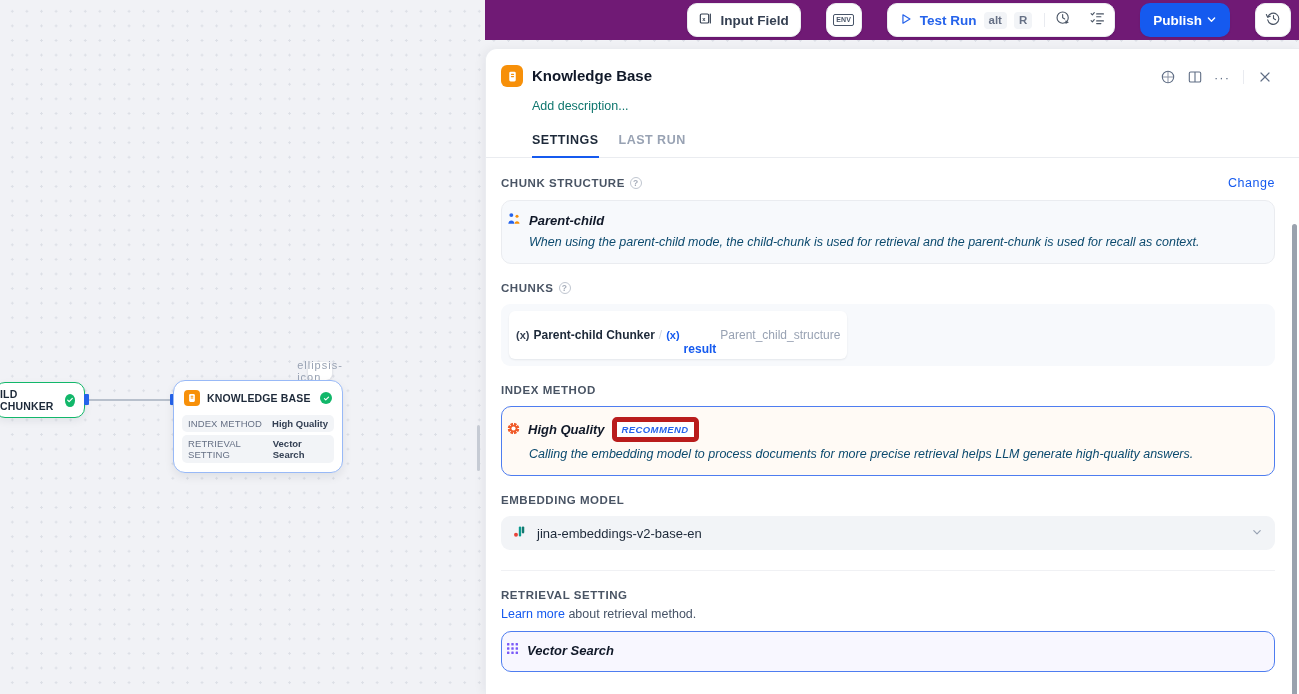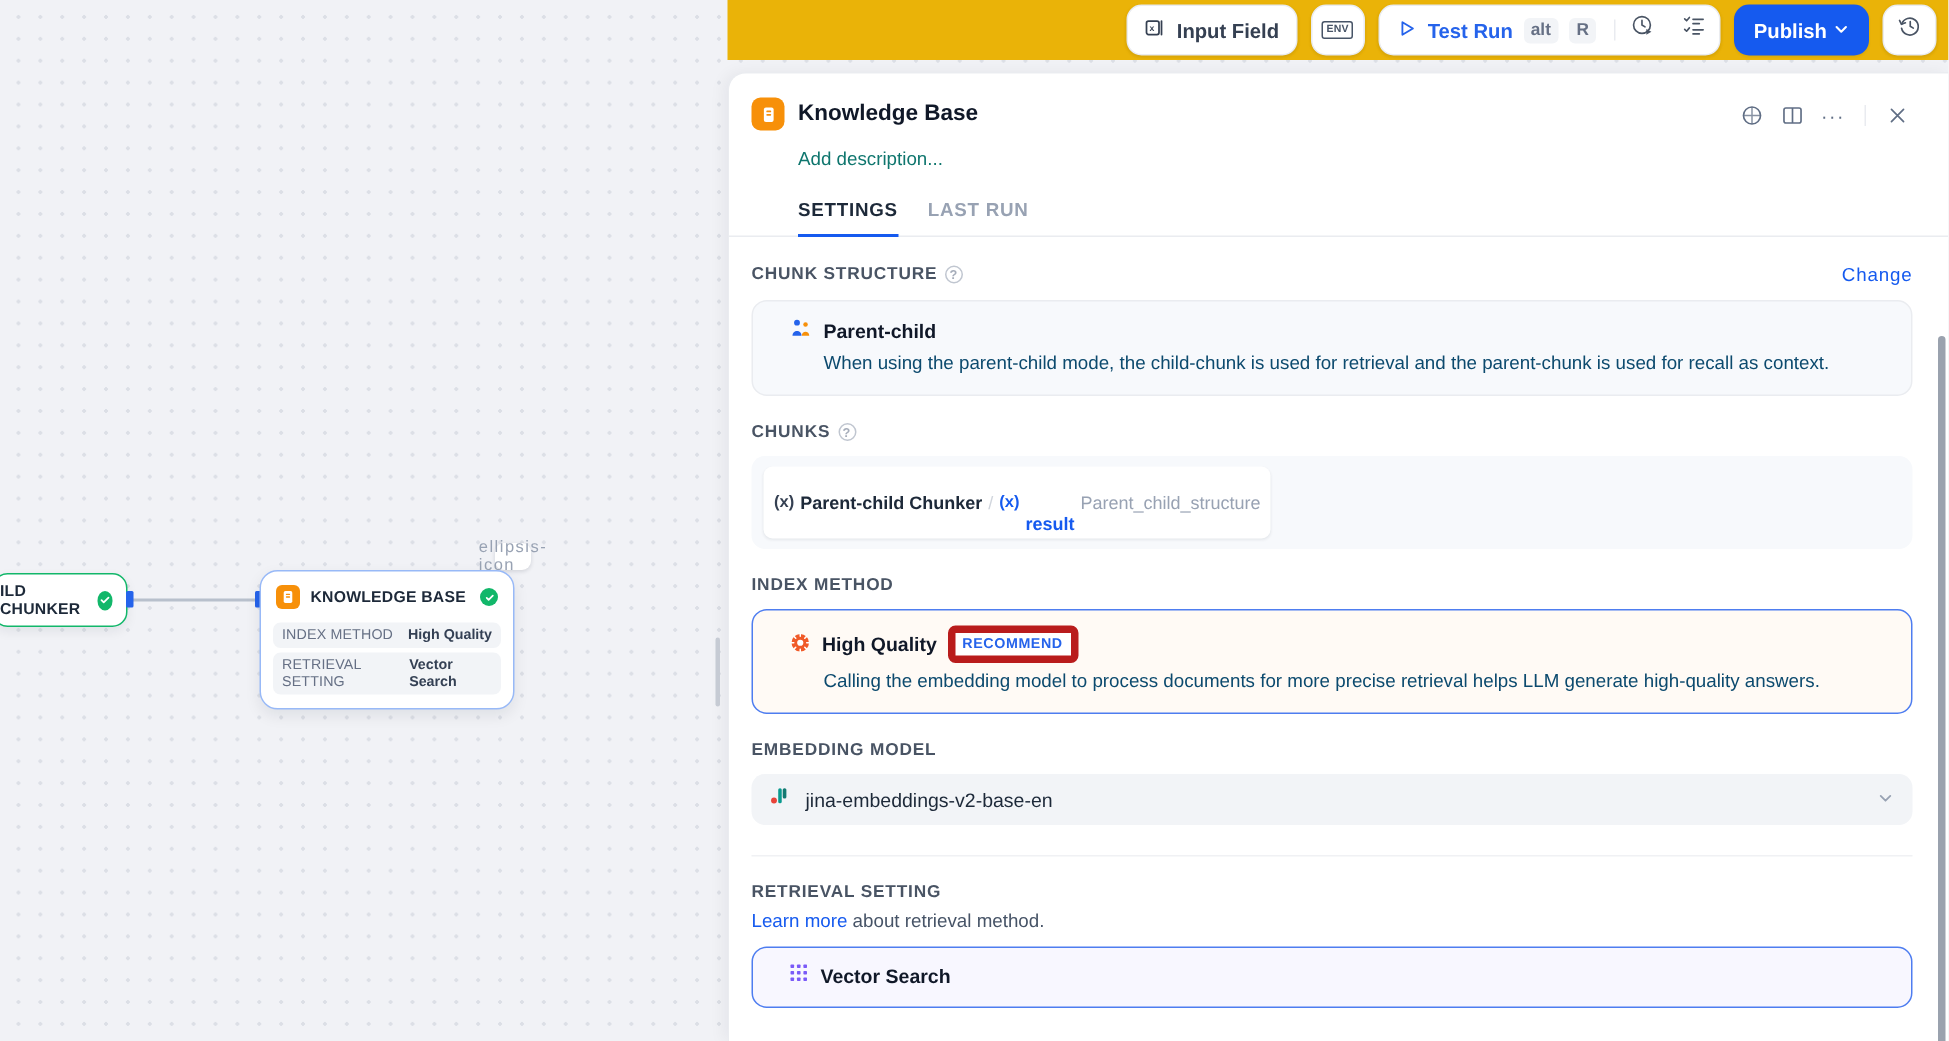--- a/index.html
+++ b/index.html
@@ -16,23 +16,23 @@
     position: absolute; inset: 0;
     background-color: #f1f2f6;
     background-image: radial-gradient(#dcdfe6 1.05px, transparent 1.05px);
     background-size: 14.6px 14.6px;
     background-position: 5px 4px;
   }
 
   
   .topbar {
     position: absolute; top: 0; left: 485px; right: 0; height: 40px;
-    background: #eab308;
+    background: #701a75;
     display: flex; align-items: center; justify-content: flex-end;
-    gap: 9px; padding-right: 8px;
+    gap: 25px; padding-right: 8px;
     z-index: 40;
   }
   .tb-group {
     background: #fff;
     border: 1px solid #eaecf0;
     border-radius: 10px;
     box-shadow: 0 1px 2px rgba(16,24,40,.06), 0 1px 3px rgba(16,24,40,.05);
     height: 34px;
     display: flex; align-items: center;
   }
@@ -83,21 +83,21 @@
   .node-title { font-size: 10.5px; font-weight: 700; color: #1d2939; letter-spacing: .15px; flex: 1; }
   .node-ok { width: 12px; height: 12px; border-radius: 50%; background: #12b76a;
     display:flex; align-items:center; justify-content:center; }
   .node-row {
     display: flex; align-items: center; justify-content: space-between;
     background: #f2f4f7; border-radius: 5px; padding: 3px 6px; margin-top: 3px;
   }
   .node-k { font-size: 9.5px; color: #667085; letter-spacing: .1px; }
   .node-v { font-size: 9.5px; color: #344054; font-weight: 600; }
   .node-dots {
-    position: absolute; left: 330px; top: 362px;
+    position: absolute; left: 308px; top: 362px;
     width: 24px; height: 18px; background: #fff; border-radius: 6px;
     box-shadow: 0 1px 3px rgba(16,24,40,.14);
     display: flex; align-items: center; justify-content: center;
     color: #98a2b3; font-size: 11px; letter-spacing: 1px; cursor: pointer;
   }
   .node-left {
     position: absolute; left: -5px; top: 382px; width: 90px; height: 36px;
     background: #fff; border: 1.5px solid #12b76a; border-radius: 10px;
     display: flex; align-items: center; gap: 6px; padding-left: 0px;
     box-shadow: 0 3px 8px rgba(16,24,40,.07); overflow: hidden;
@@ -142,21 +142,21 @@
     color: #495464; display: flex; align-items: center; gap: 5px;
   }
   .qmark {
     width: 12px; height: 12px; border-radius: 50%; border: 1px solid #c0c6d0;
     color: #a6adba; font-size: 8.5px; line-height: 10px; text-align: center; font-weight: 700;
     cursor: pointer;
   }
   .change-link { margin-left: auto; font-size: 12.5px; color: #155aef; font-weight: 400; cursor: pointer; }
 
   .card {
-    margin-top: 10px; border-radius: 10px; padding: 10px 24px 12px;
+    margin-top: 10px; border-radius: 10px; padding: 10px 4px 12px; font-style: italic;
   }
   .card-blue { background: #f7f9fc; border: 1px solid #eaecf0; }
   .card-sel { background: #fffaf5; border: 1.5px solid #4e7df0; }
   .card-violet { background: #f8f7ff; border: 1.5px solid #4e7df0; }
   .card-title { display: flex; align-items: center; gap: 7px; font-size: 13px; font-weight: 700; color: #101828; }
   .card-desc { font-size: 12.5px; color: #0c4a6e; margin-top: 4px; padding-left: 23px; line-height: 17px; }
   .badge {
     border: 5px solid #b91c1c; color: #2563eb; background: #fff;
     border-radius: 5px; font-size: 9.5px; font-weight: 700; letter-spacing: .4px;
     padding: 1px 5px; line-height: 13px;

